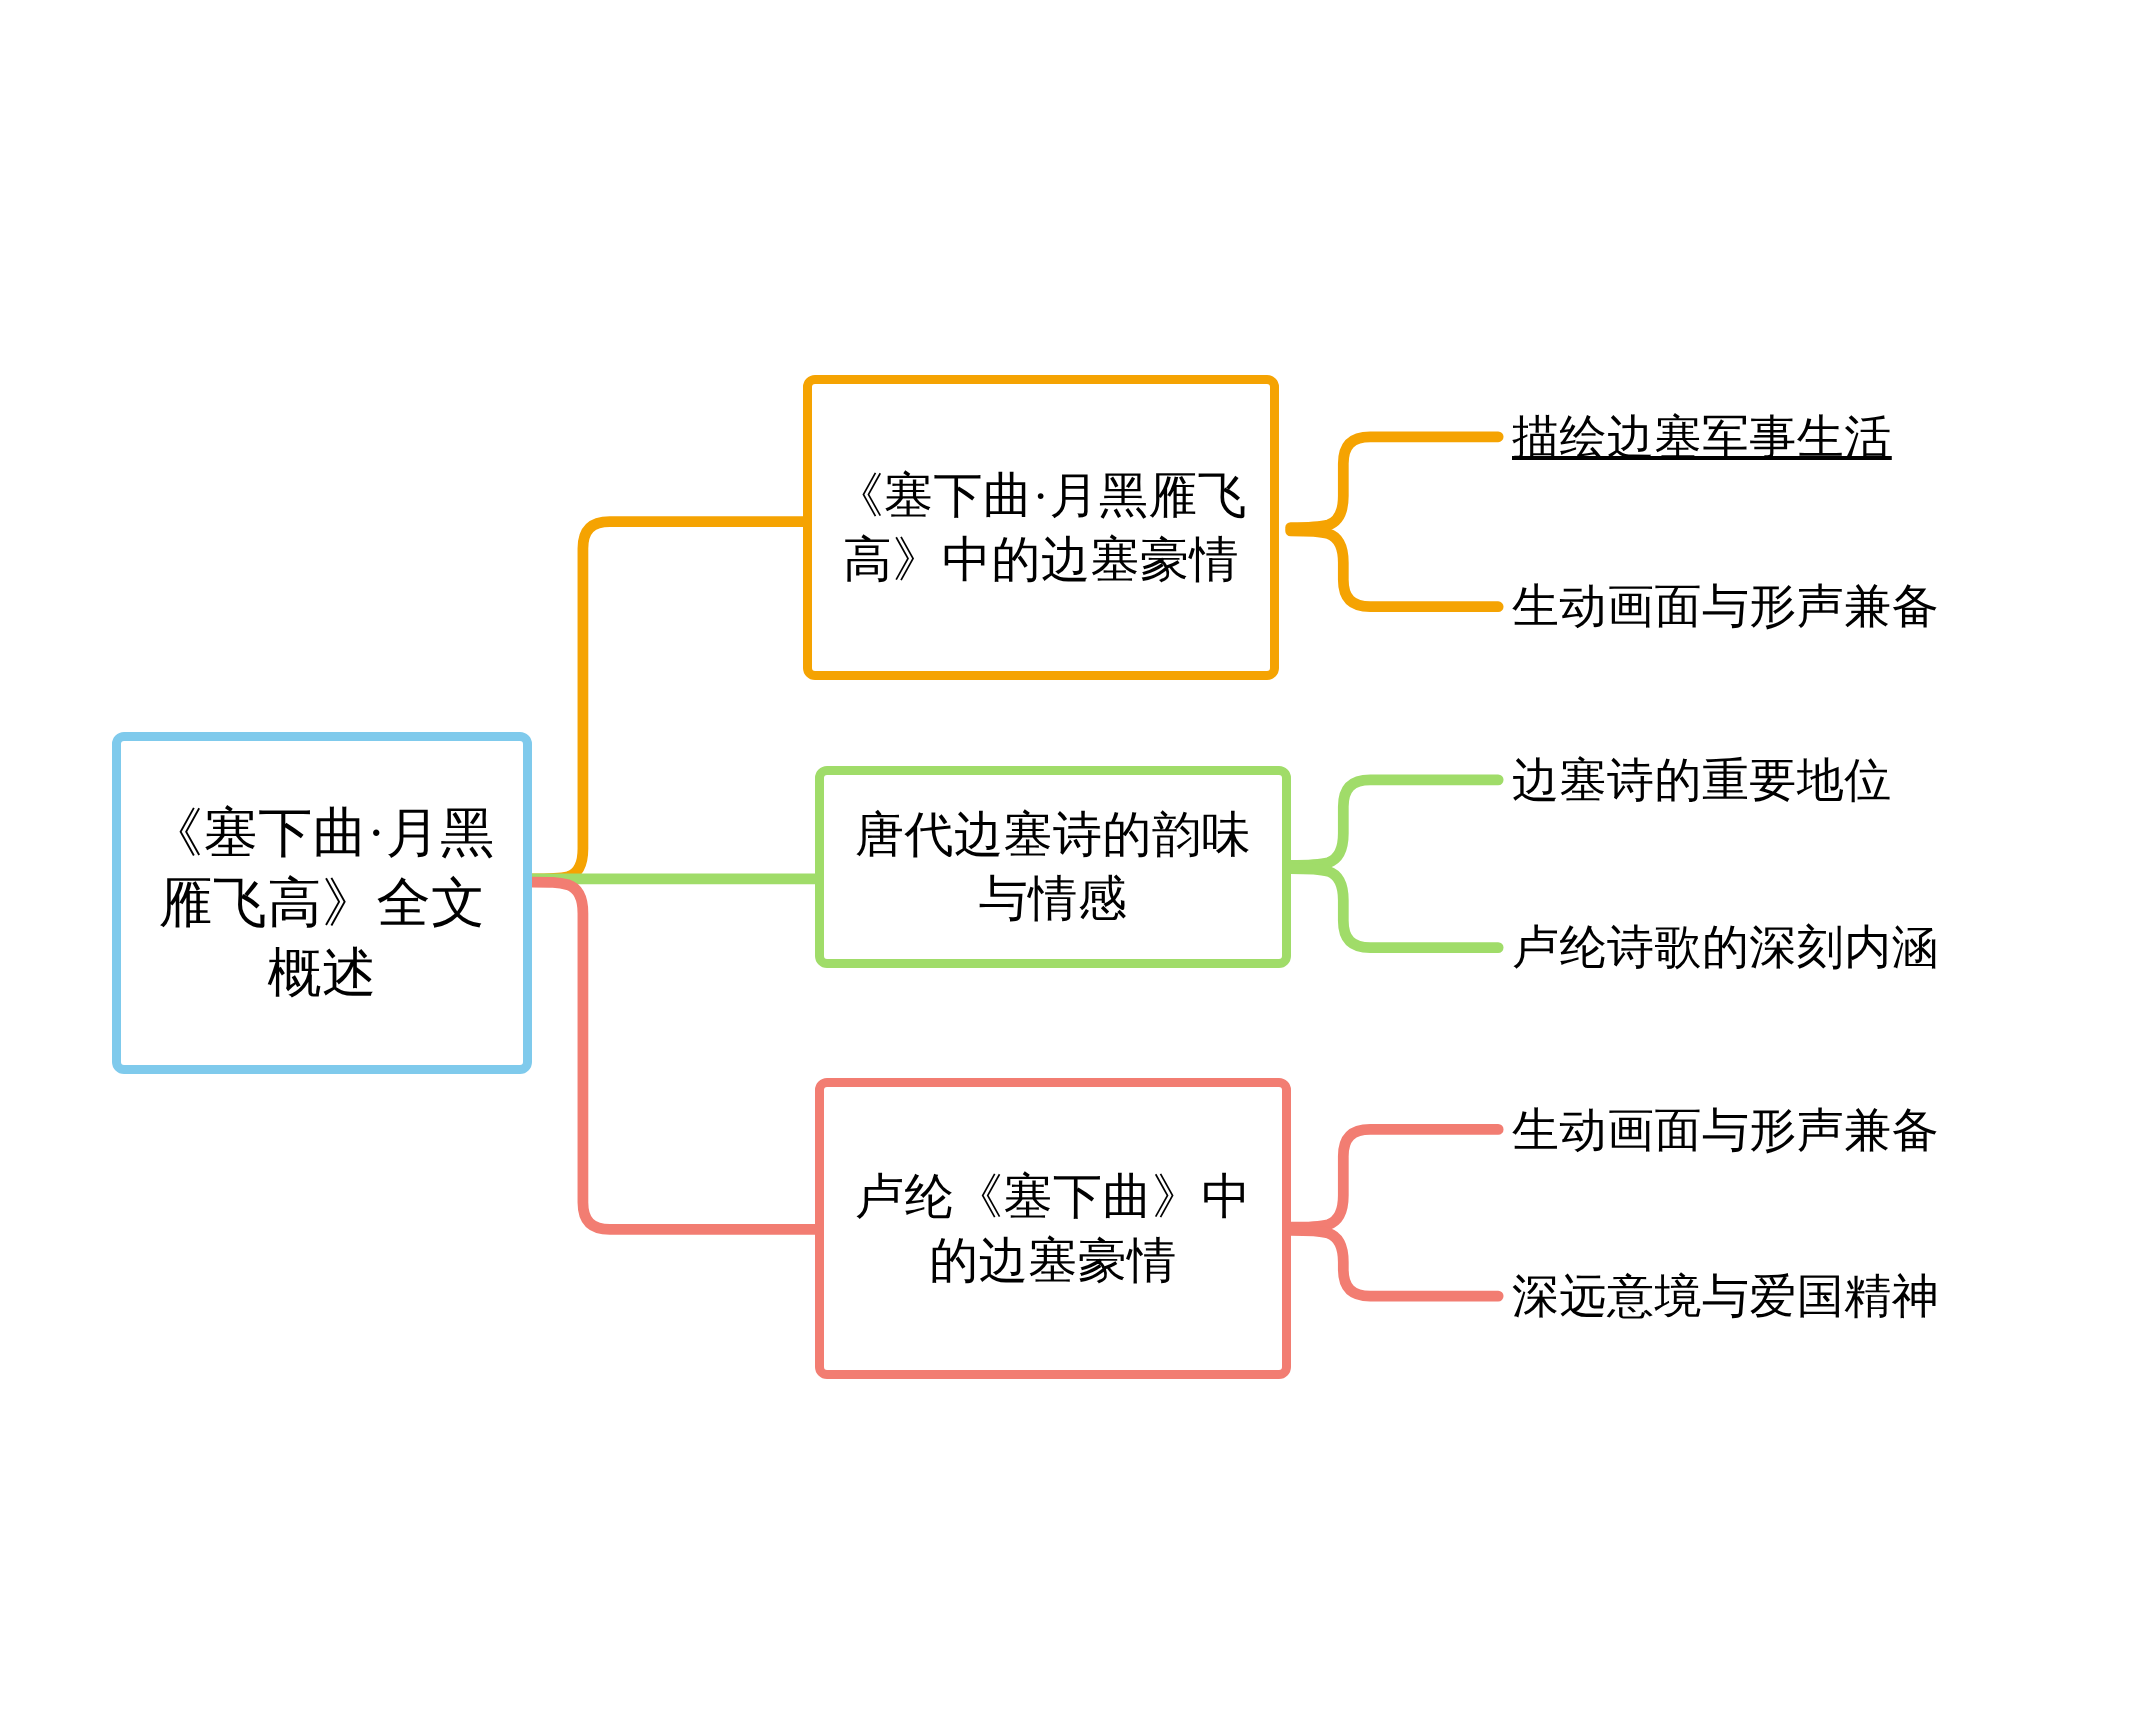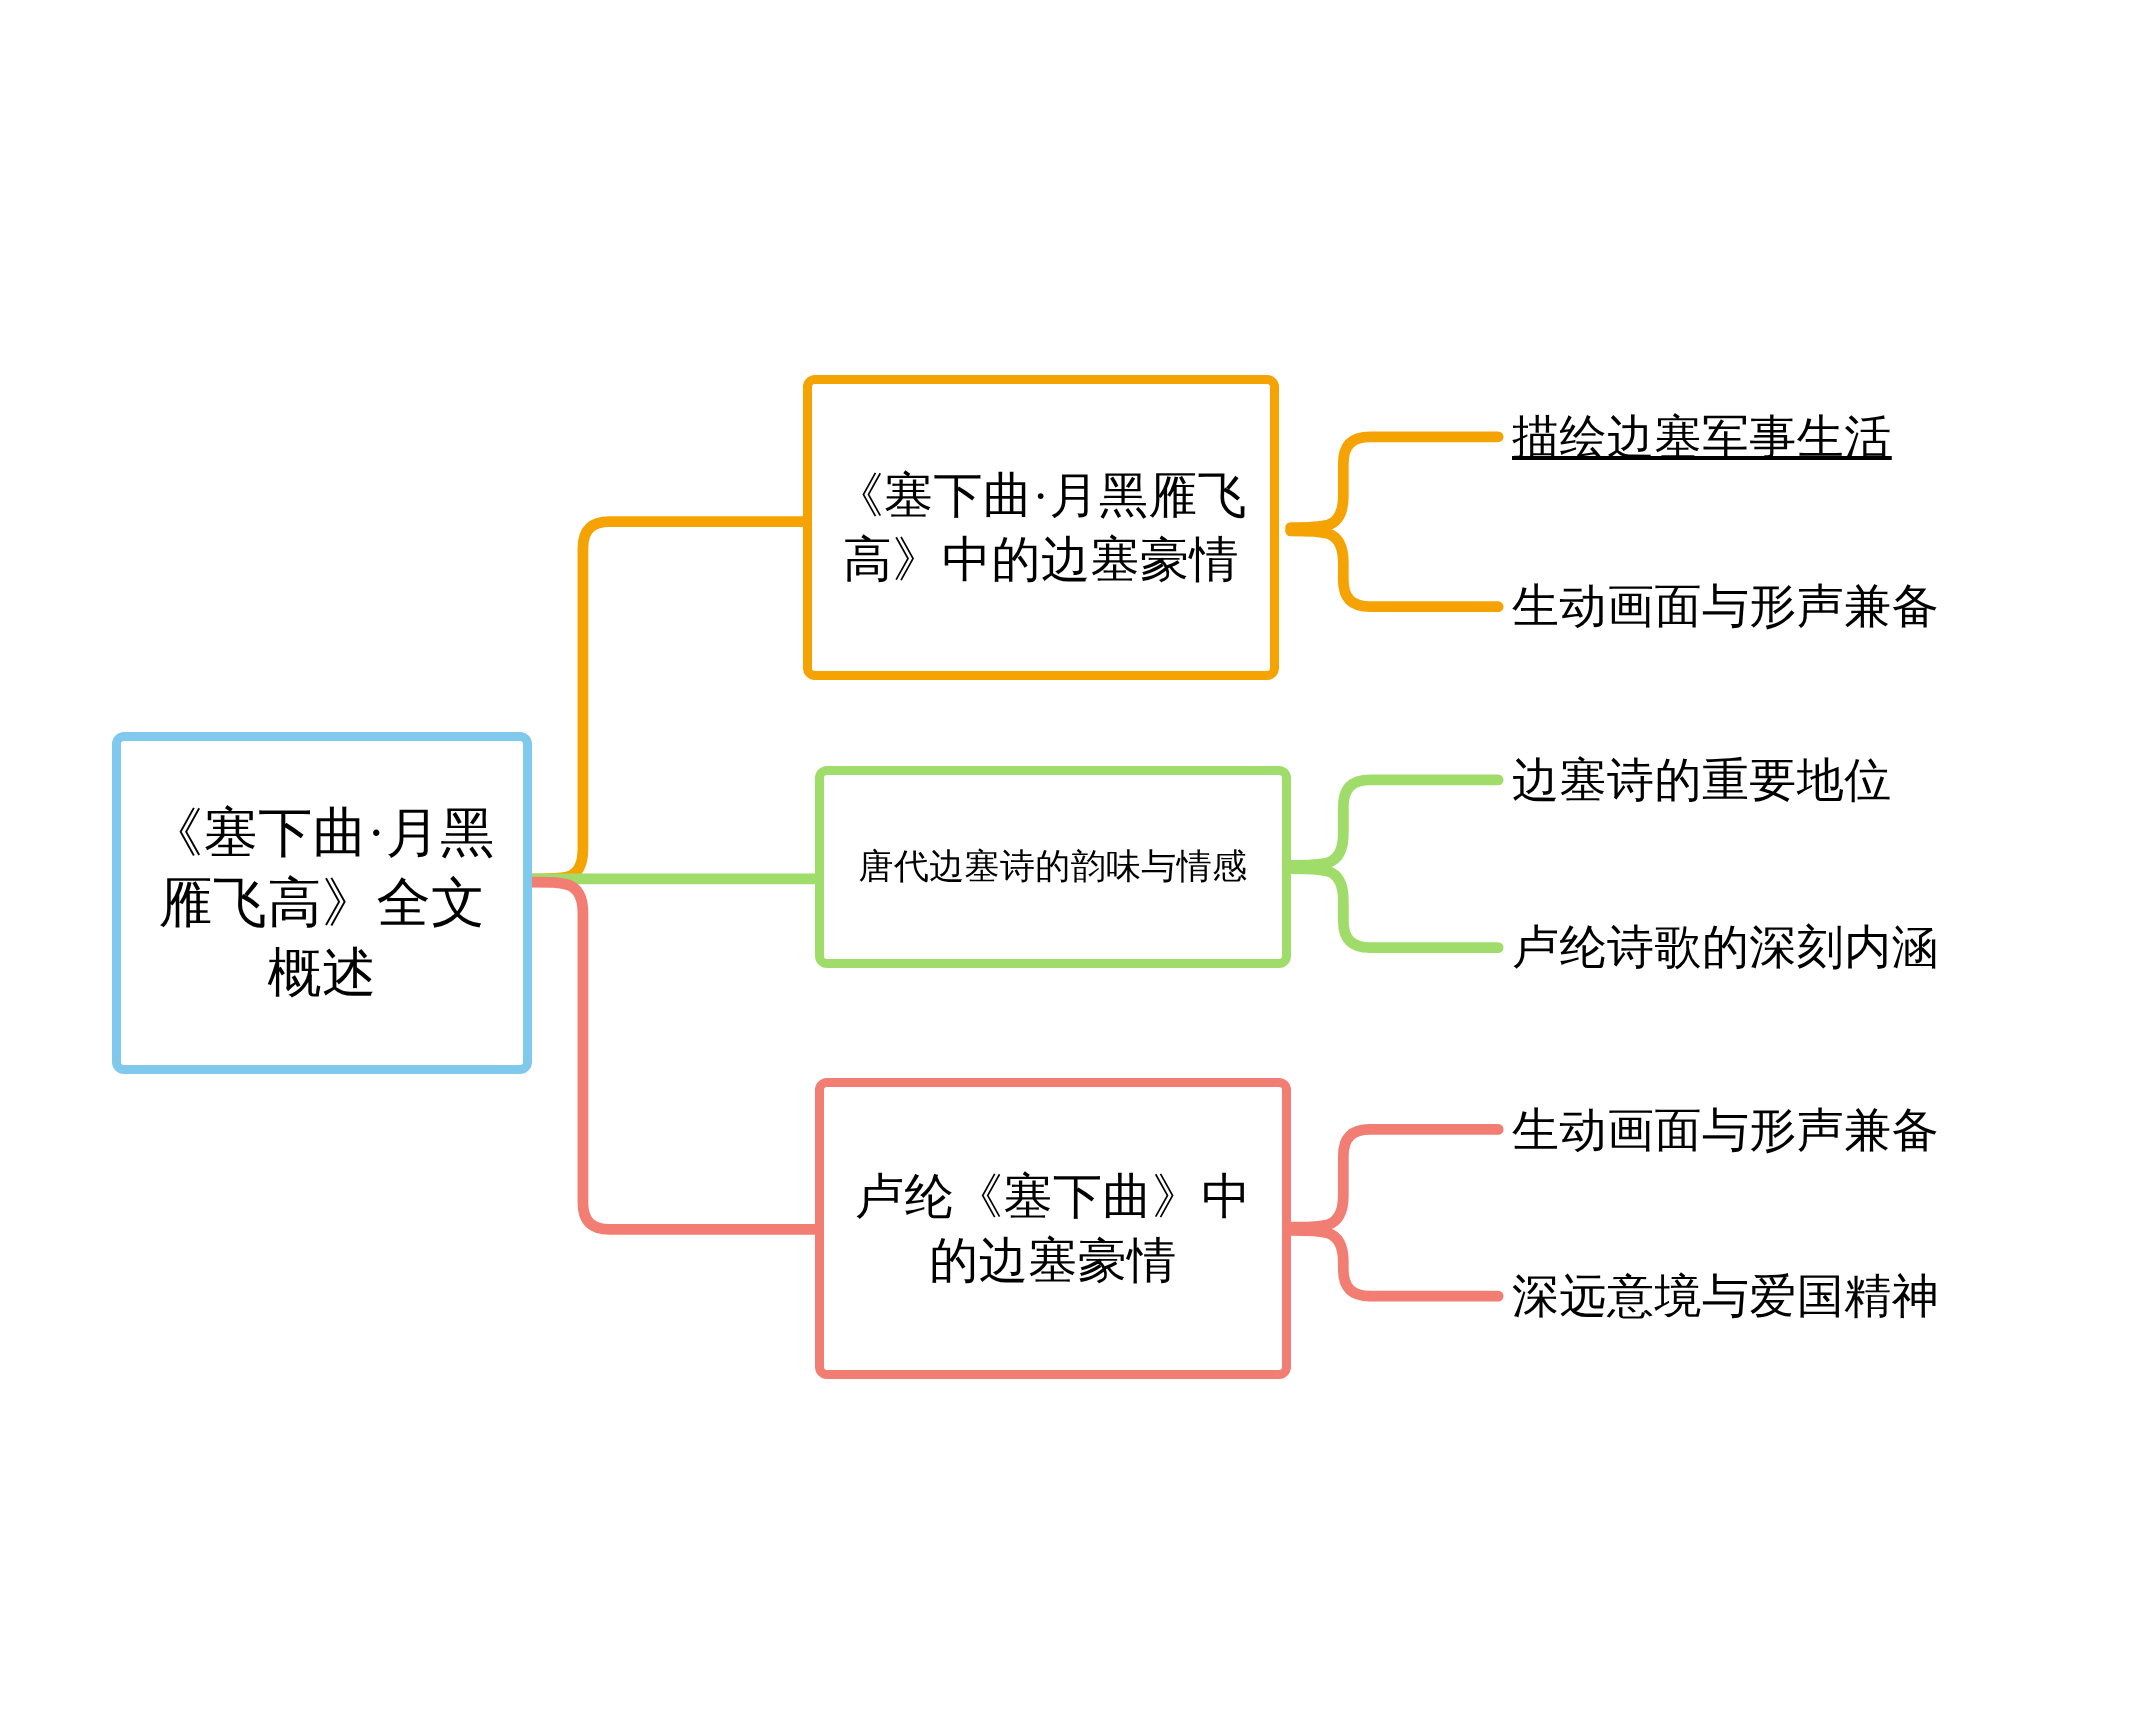--- a/index.html
+++ b/index.html
@@ -62,21 +62,21 @@
     padding: 0 18.3px;
     margin-left: 31px;
   }
   .node-b2 {
     left: 815px;
     top: 766px;
     width: 476px;
     height: 202px;
     border: 9.1px solid #A0DC69;
     border-radius: 12px;
-    font-size: 35px;
+    font-size: 49px;
     padding: 0 18.3px;
   }
   .node-b3 {
     left: 815px;
     top: 1078px;
     width: 476px;
     height: 301px;
     border: 9.1px solid #F27D72;
     border-radius: 12px;
     font-size: 49px;

